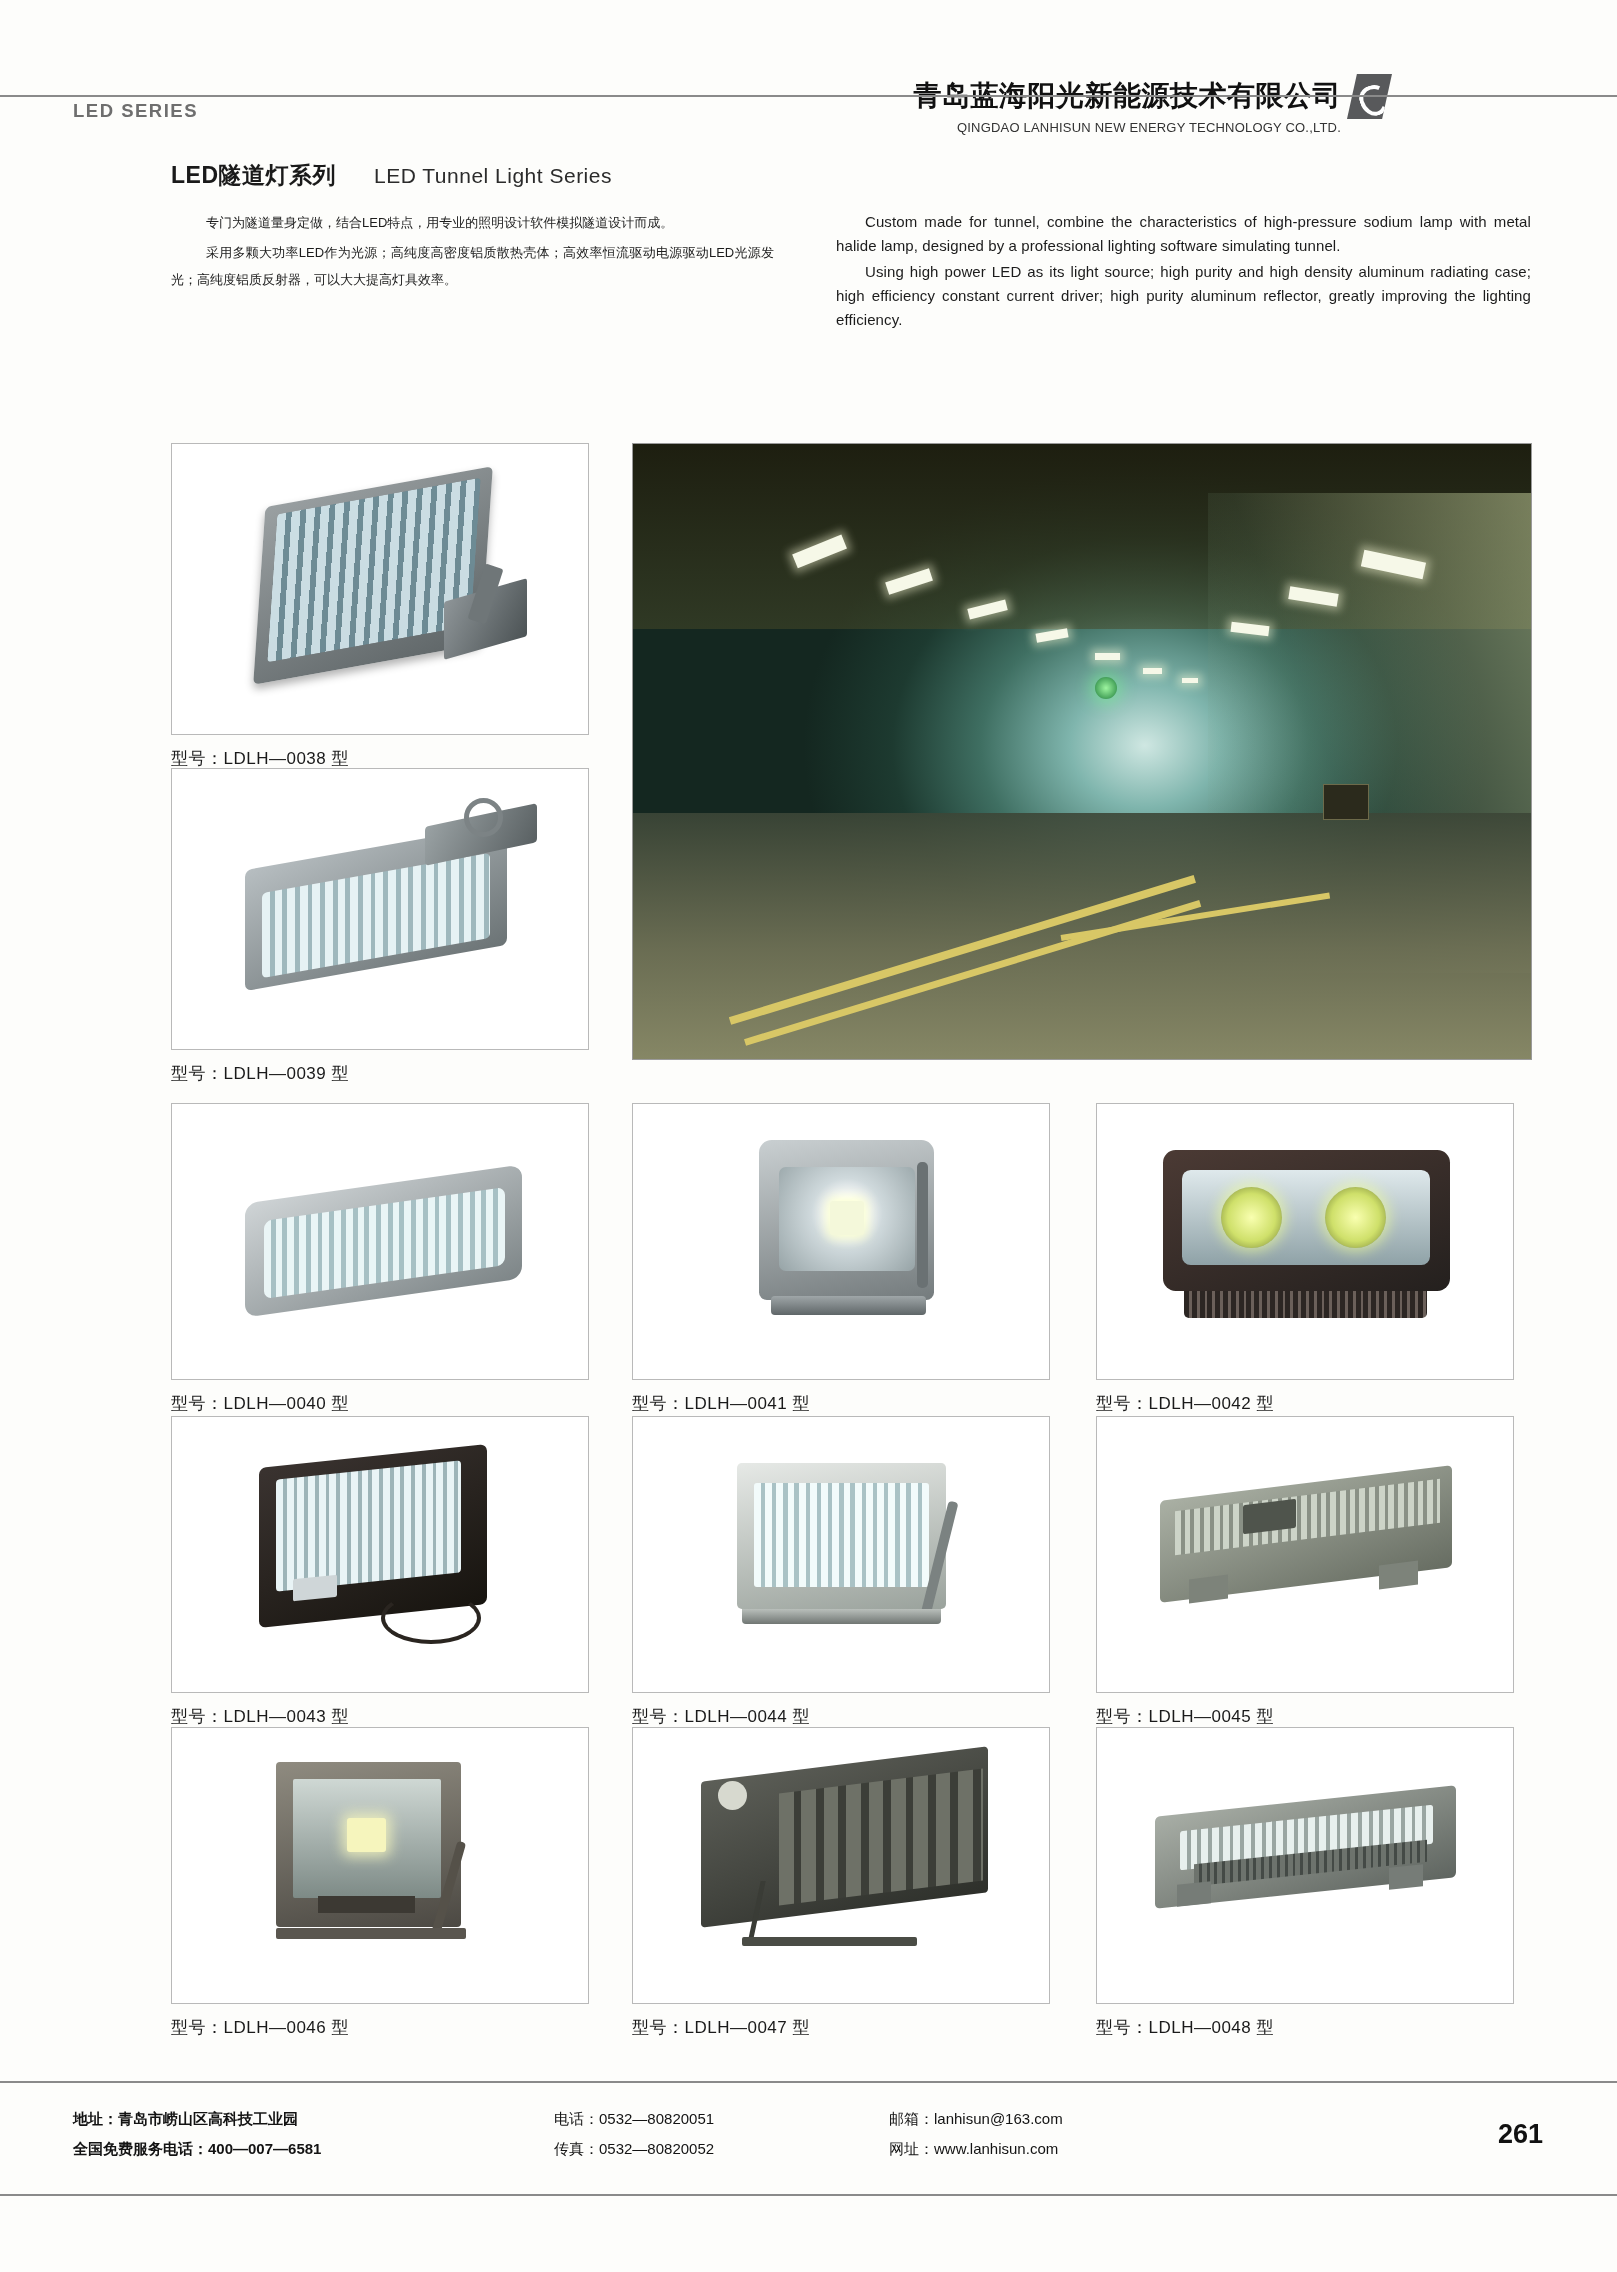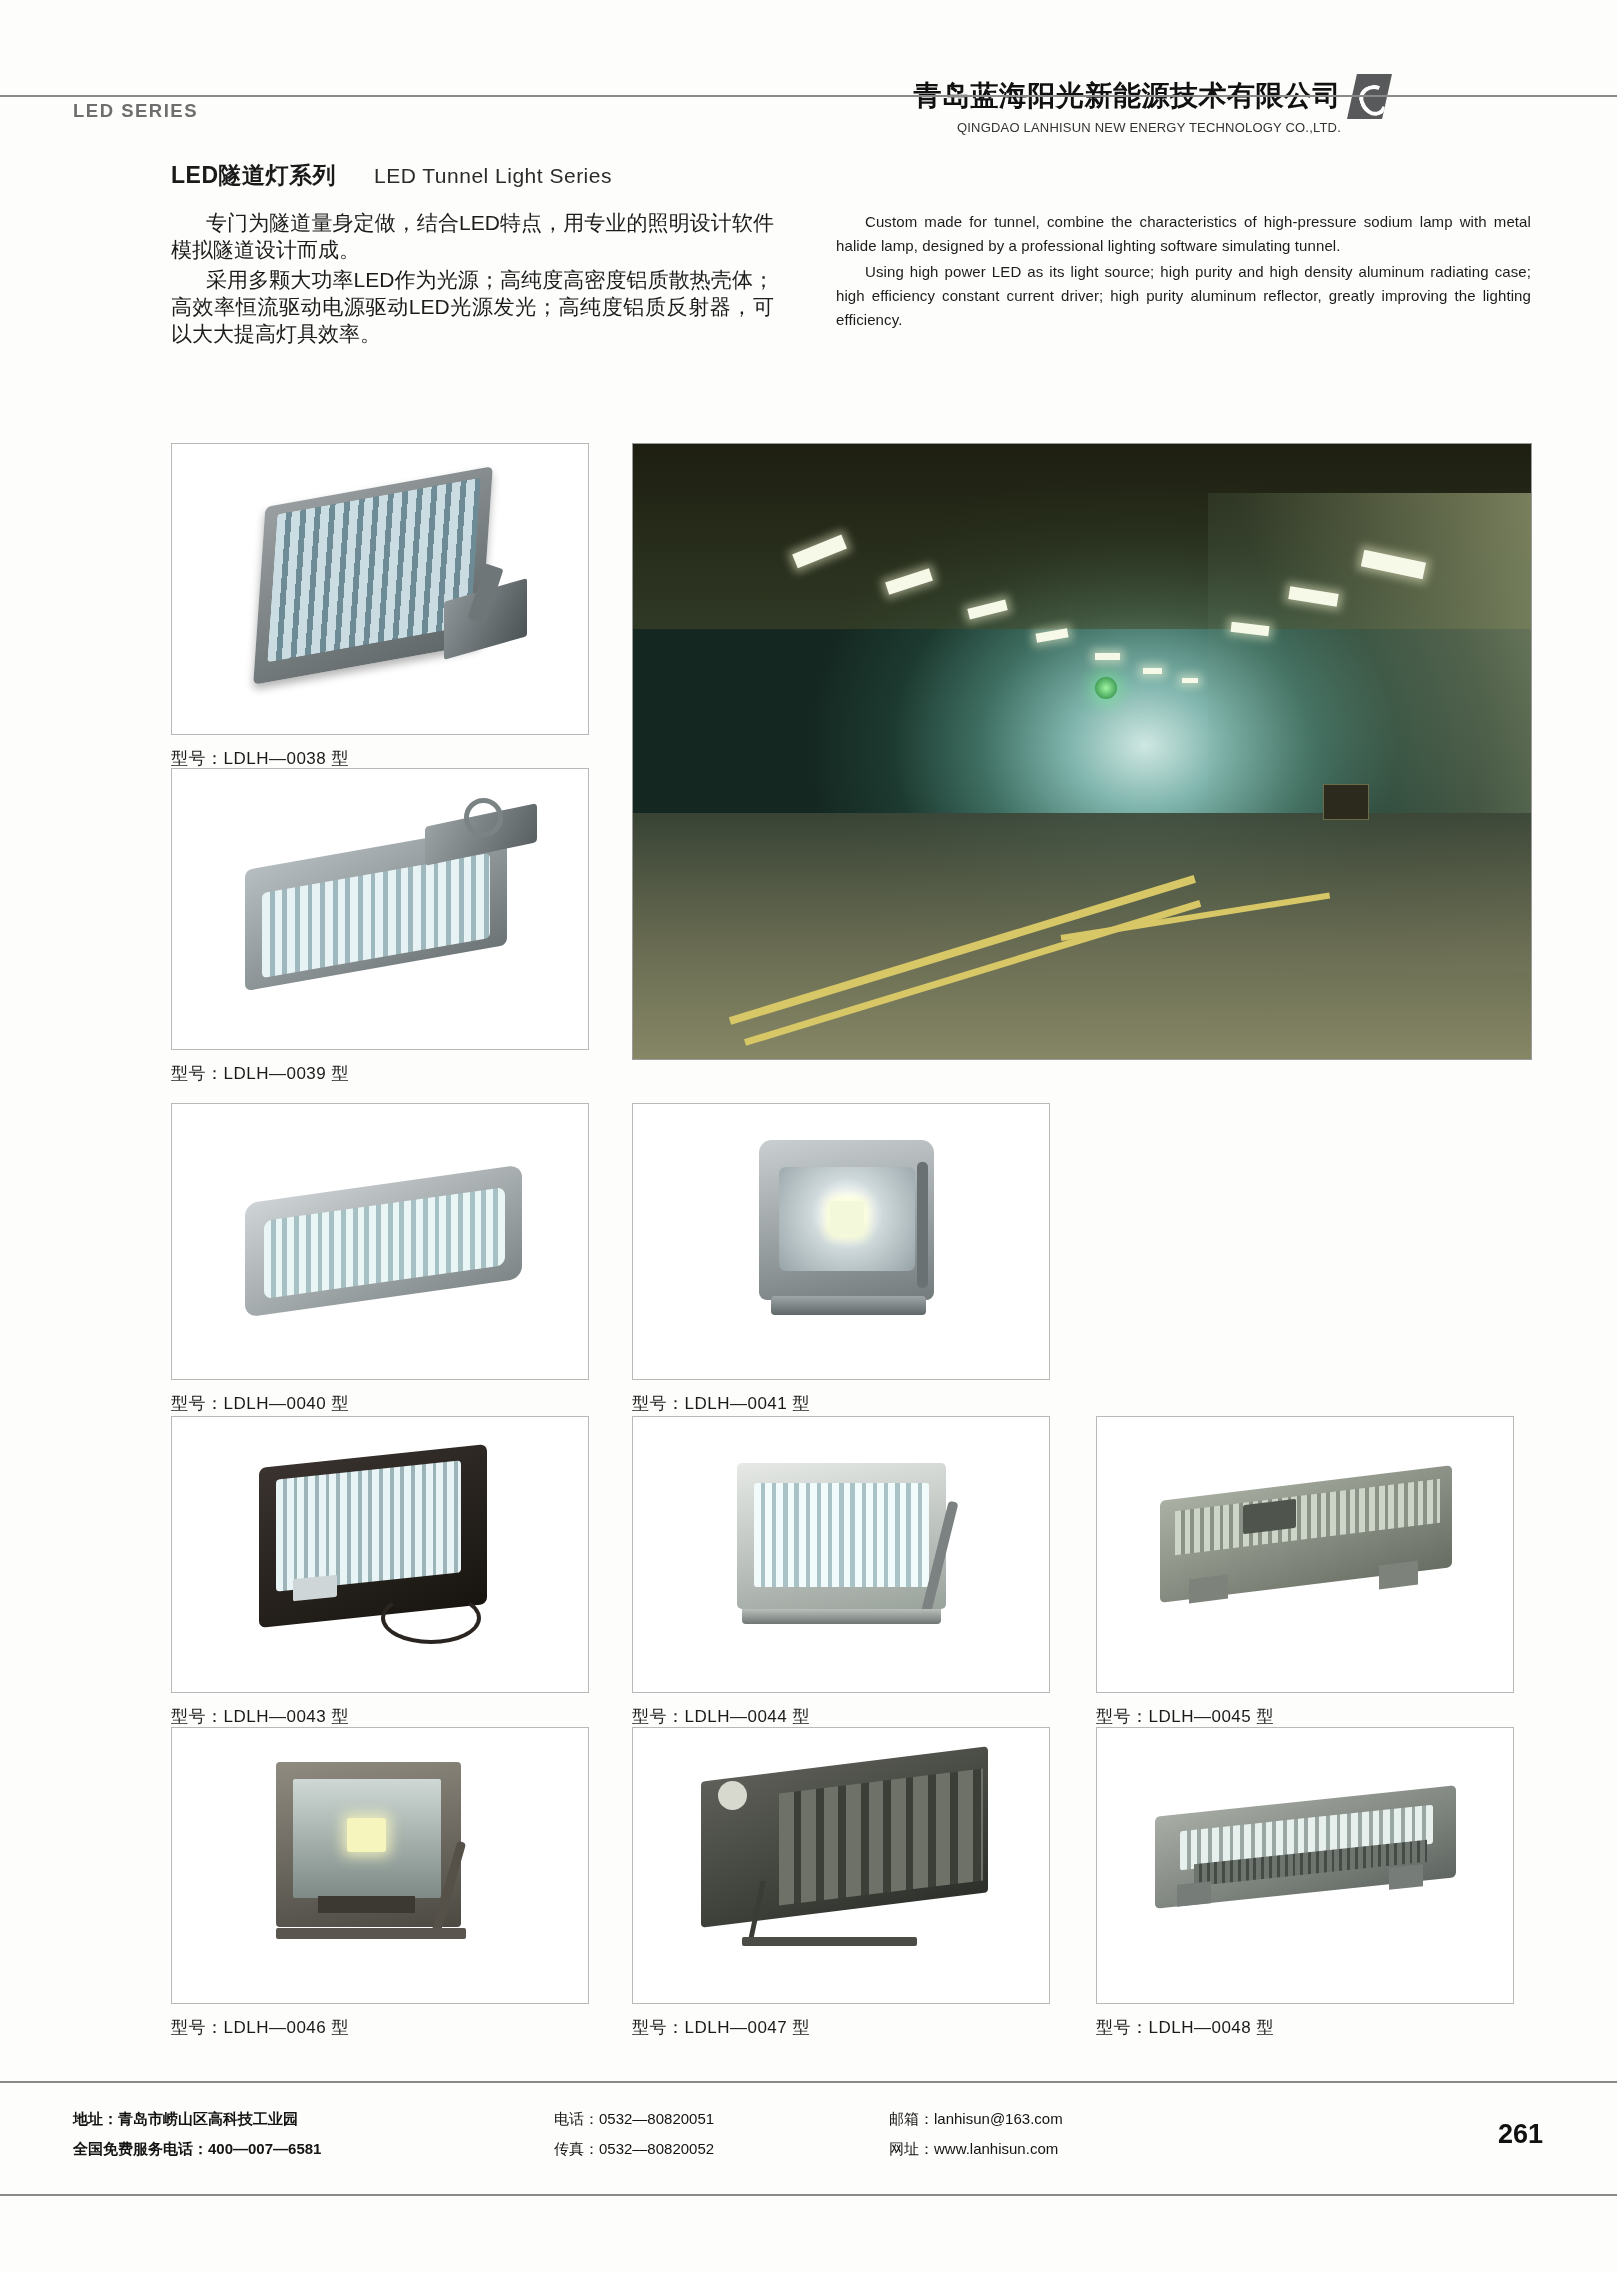--- a/index.html
+++ b/index.html
@@ -106,21 +106,21 @@
     font-size: 21px;
     color: #2b2b2b;
     letter-spacing: 0.5px;
   }
 
   .col-cn {
     position: absolute;
     left: 171px;
     top: 209px;
     width: 603px;
-    font-size: 21px;
+    font-size: 13px;
     line-height: 27px;
     color: #1c1c1c;
     text-align: justify;
   }
   .col-cn p { margin: 0 0 2.9px 0; text-indent: 35px; }
 
   .col-en {
     position: absolute;
     left: 836px;
     top: 210px;
@@ -311,20 +311,30 @@
     <div class="photo" style="width:418px; height:277px;">
       <div class="art" style="left:126px; top:36px; width:175px; height:160px; background:linear-gradient(170deg,#c9cfd1,#747b7d); border-radius:12.6px 12.6px 7.8px 7.8px;"></div>
       <div class="art" style="left:146px; top:63px; width:136px; height:104px; background:radial-gradient(circle at 50% 45%, #ffffff 0 18%, #cfd9dc 40%, #96a3a6 100%); border-radius:6.8px;"></div>
       <div class="art" style="left:197px; top:97px; width:34px; height:34px; background:#f4f8da; border-radius:2.9px; box-shadow:0 0 10.7px 3.9px rgba(250,255,200,.8);"></div>
       <div class="art" style="left:284px; top:58px; width:10.7px; height:126px; background:#6a7173; border-radius:4.9px;"></div>
       <div class="art" style="left:138px; top:192px; width:155px; height:19.4px; background:linear-gradient(180deg,#9fa6a8,#5f6668); border-radius:3.9px;"></div>
     </div>
     <div class="caption">型号：LDLH—0041 型</div>
   </div>
 
+  <div class="cell" style="left:1096px; top:1103px; width:418px;">
+    <div class="photo" style="width:418px; height:277px;">
+      <div class="art" style="left:66px; top:46px; width:287px; height:141px; background:linear-gradient(160deg,#4b3a34,#24201e); border-radius:12.6px;"></div>
+      <div class="art" style="left:85px; top:66px; width:248px; height:95px; background:linear-gradient(180deg,#dfe9ec,#8fa2a7); border-radius:8.7px;"></div>
+      <div class="art" style="left:124px; top:83px; width:61px; height:61px; border-radius:50%; background:radial-gradient(circle,#f9ffb0,#cfe06a 55%,#6d7a33); box-shadow:0 0 12.6px 3.9px rgba(240,255,150,.6);"></div>
+      <div class="art" style="left:228px; top:83px; width:61px; height:61px; border-radius:50%; background:radial-gradient(circle,#f9ffb0,#cfe06a 55%,#6d7a33); box-shadow:0 0 12.6px 3.9px rgba(240,255,150,.6);"></div>
+      <div class="art" style="left:87px; top:187px; width:243px; height:27px; background:repeating-linear-gradient(90deg,#2c2623 0 4.9px,#6b605a 4.9px 7.8px); border-radius:0 0 4.9px 4.9px;"></div>
+    </div>
+    <div class="caption">型号：LDLH—0042 型</div>
+  </div>
 
   <div class="cell" style="left:171px; top:1416px; width:418px;">
     <div class="photo" style="width:418px; height:277px;">
       <div class="art" style="left:87px; top:39px; width:228px; height:160px; background:linear-gradient(160deg,#3a3330,#17140f); transform:skewY(-6deg); border-radius:6.8px;"></div>
       <div class="art" style="left:104px; top:53px; width:185px; height:112px; background:repeating-linear-gradient(90deg,#e9f4f6 0 6.8px,#9db4b8 6.8px 10.7px); transform:skewY(-6deg); border-radius:3.9px;"></div>
       <div class="art" style="left:121px; top:160px; width:44px; height:22px; background:#cfd6d8; transform:skewY(-6deg); border-radius:1.9px;"></div>
       <div class="art" style="left:209px; top:175px; width:92px; height:44px; border:4.9px solid #2a2520; border-radius:50%; border-top-color:transparent;"></div>
     </div>
     <div class="caption">型号：LDLH—0043 型</div>
   </div>

